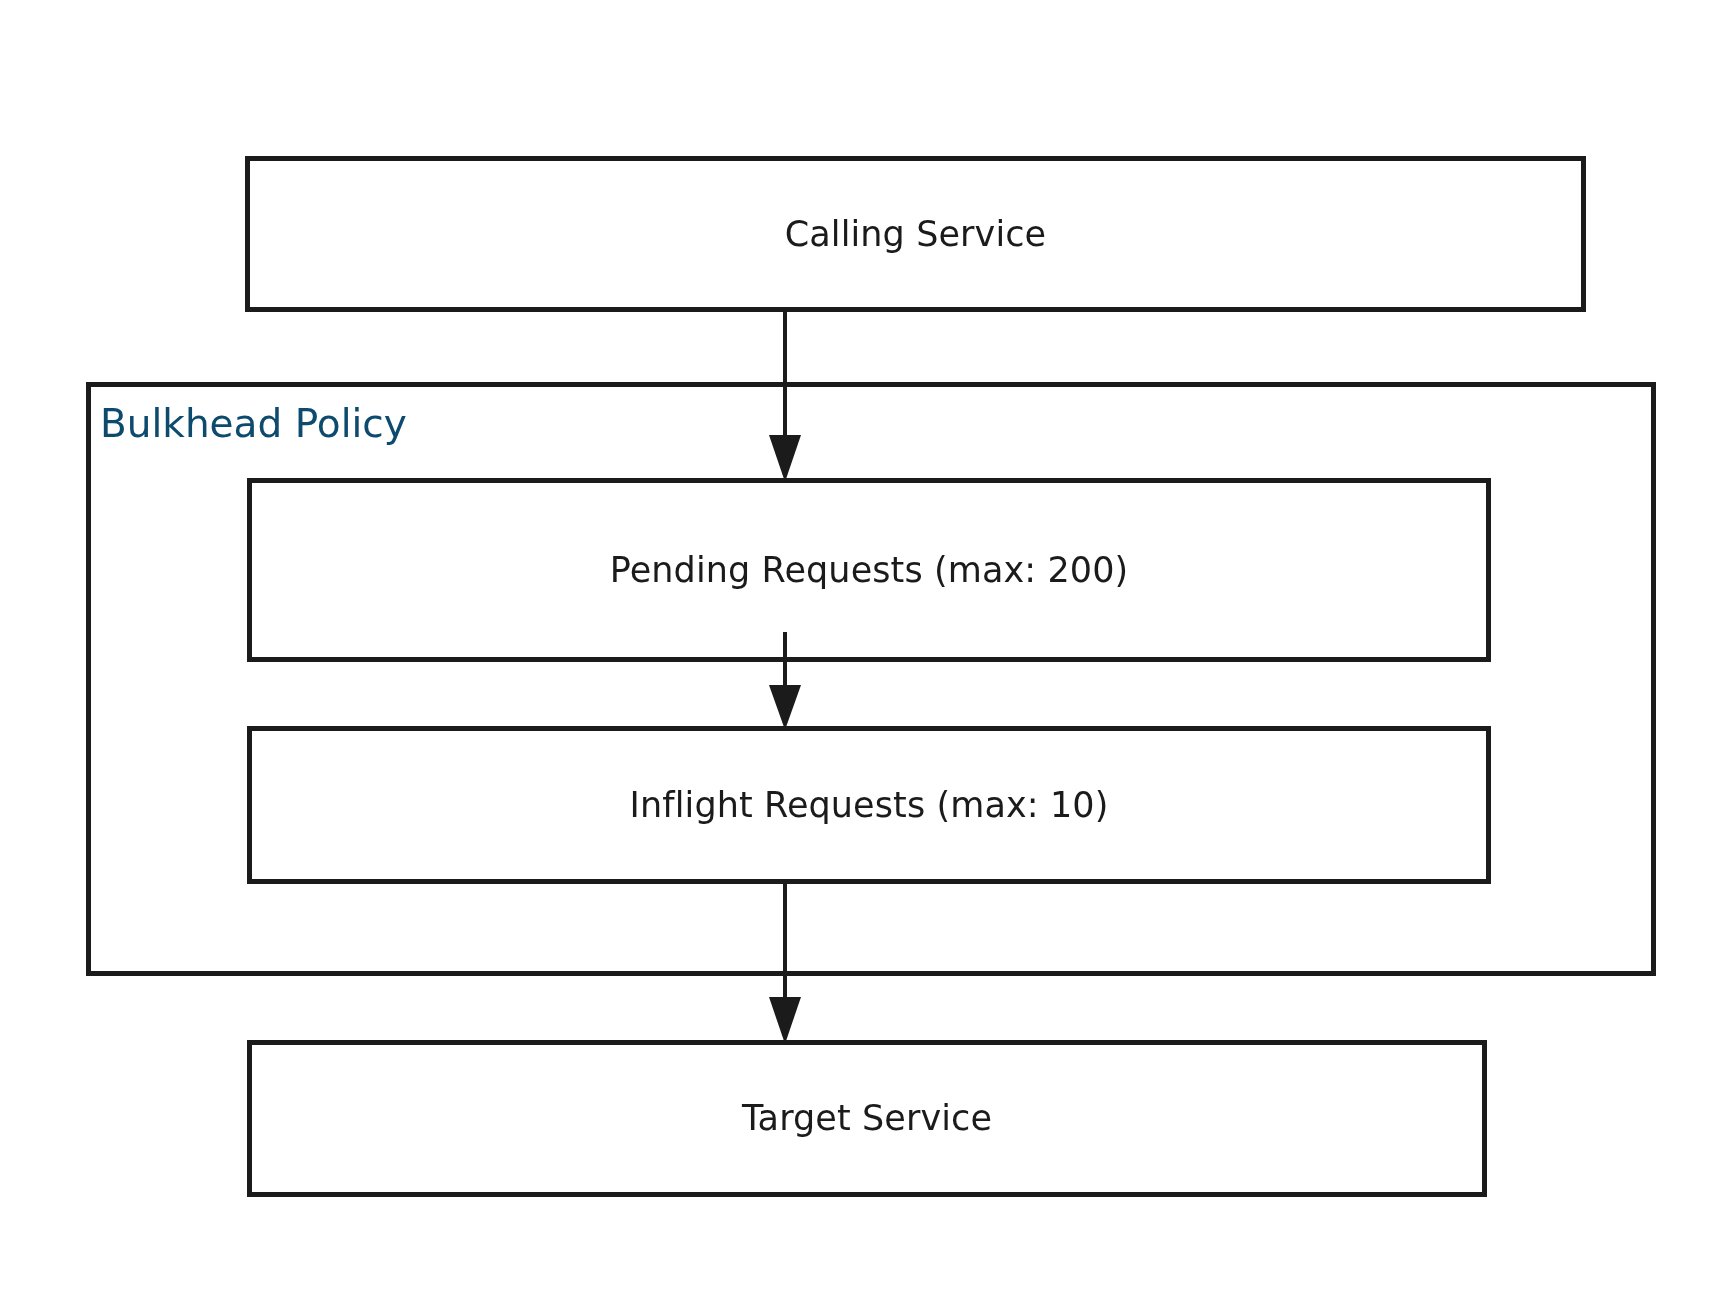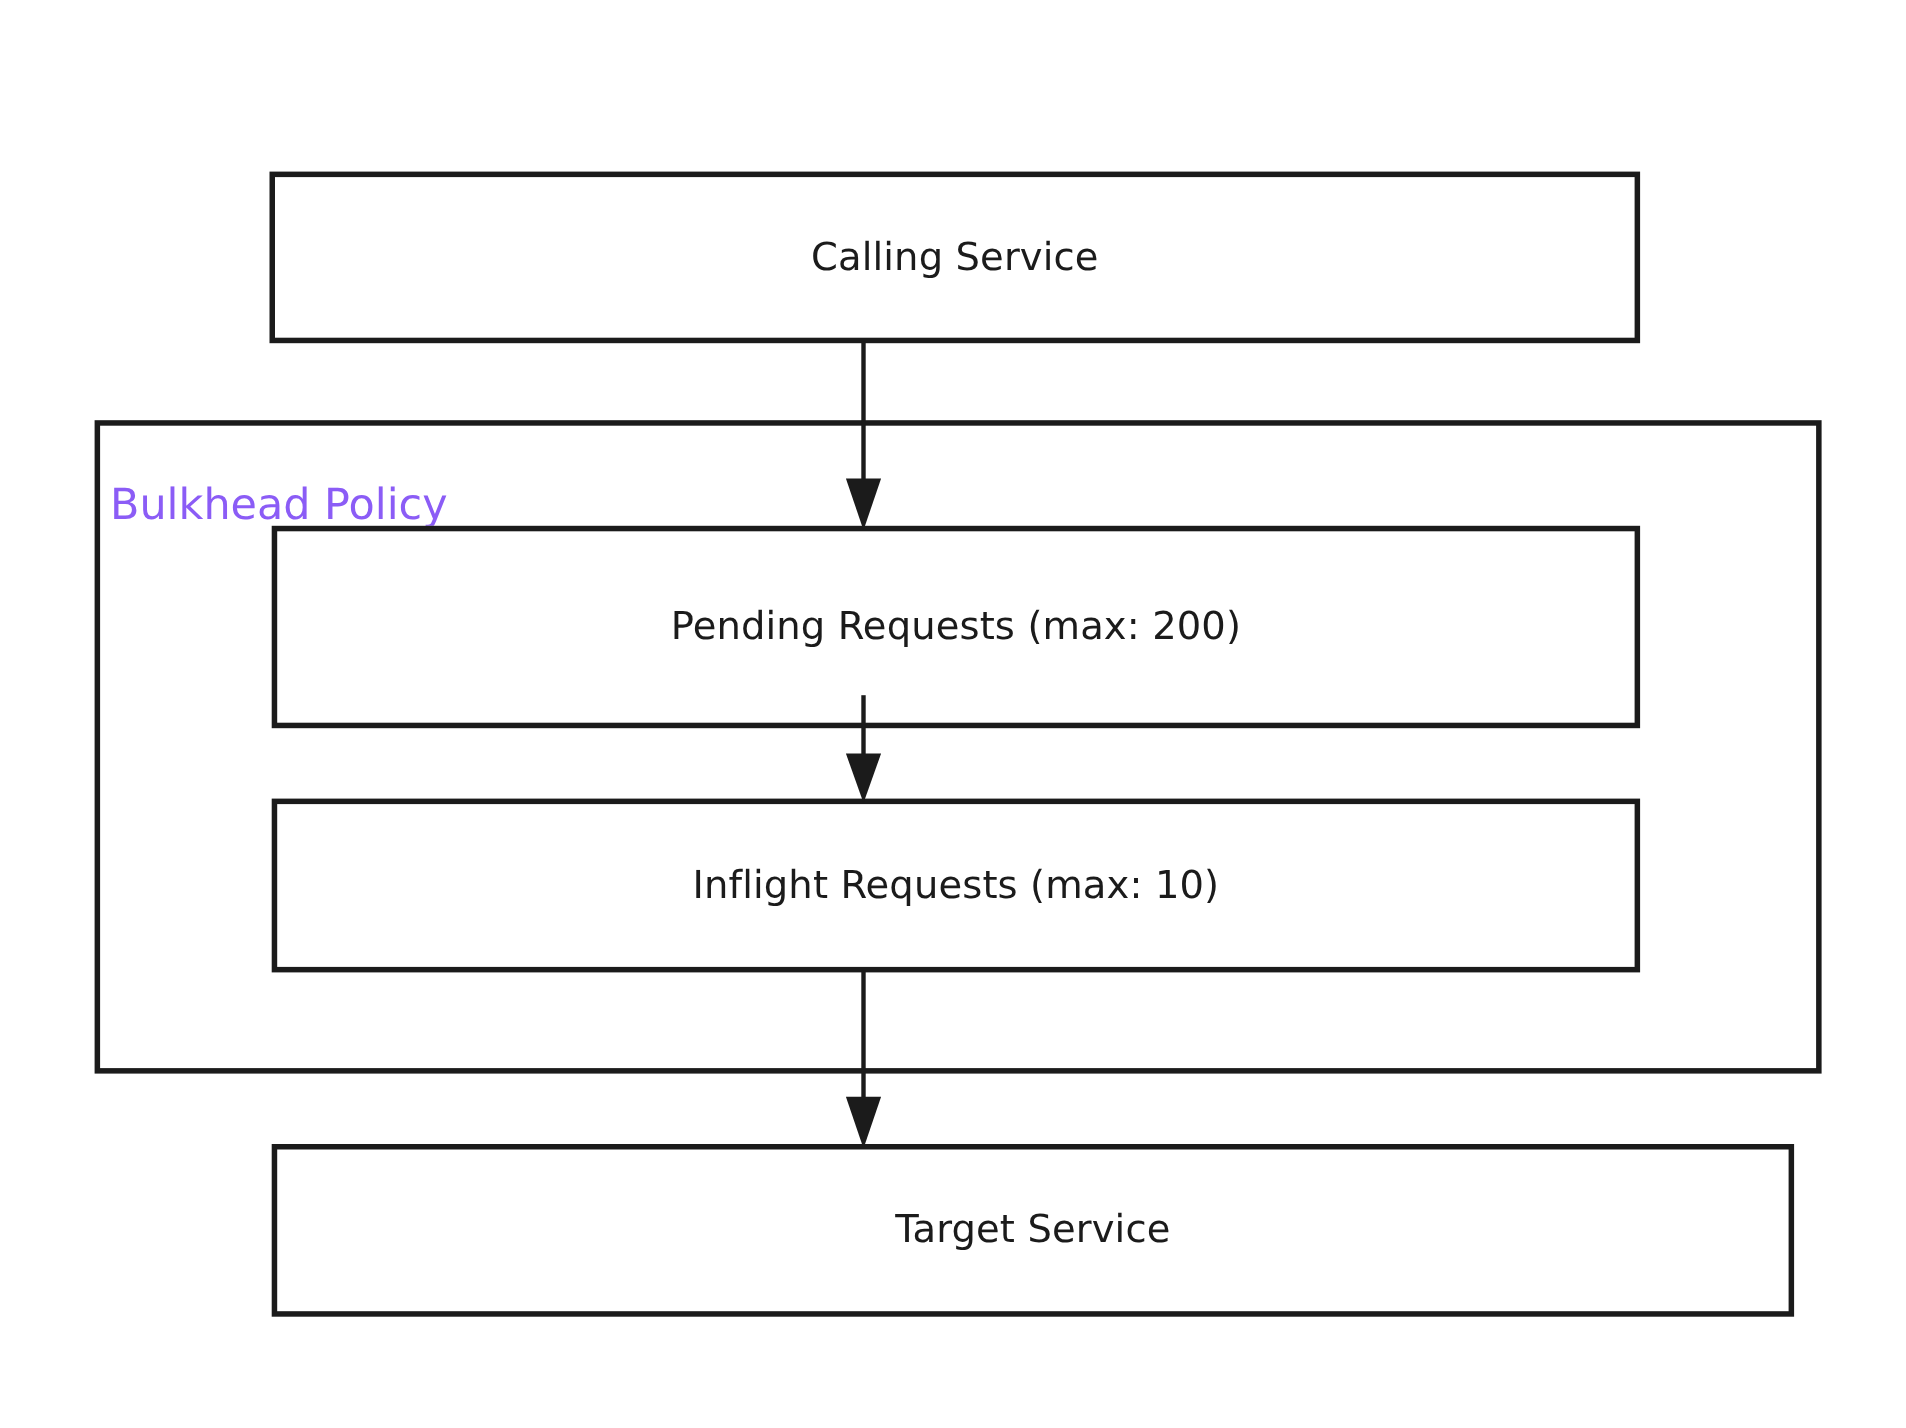--- a/index.html
+++ b/index.html
@@ -36,45 +36,44 @@
   }
   .group {
     position: absolute;
     box-sizing: border-box;
     background: transparent;
     border: 5px solid #1b1b1b;
   }
   .group-label {
     position: absolute;
     font-size: 39px;
-    color: #8b5cf6;
+    color: #0c4a6e;
     line-height: 1;
     white-space: nowrap;
-    margin-top: 36px;
   }
   .edge {
     position: absolute;
     overflow: visible;
   }
   .edge line {
     stroke: #1b1b1b;
     stroke-width: 4;
   }
   .edge polygon {
     fill: #1b1b1b;
     stroke: none;
   }
 
   
-  #calling-service   { left: 245px;  top: 156px;  width: 1246px; height: 156px; }
+  #calling-service   { left: 245px;  top: 156px;  width: 1341px; height: 156px; }
   #bulkhead-group    { left: 86px;   top: 382px;  width: 1570px; height: 594px; }
   #bulkhead-title    { left: 100px;  top: 404px; }
   #pending-requests  { left: 247px;  top: 478px;  width: 1244px; height: 184px; }
   #inflight-requests { left: 247px;  top: 726px;  width: 1244px; height: 158px; }
-  #target-service    { left: 247px;  top: 1040px; width: 1384px; height: 157px; }
+  #target-service    { left: 247px;  top: 1040px; width: 1240px; height: 157px; }
 
   #edge-calling-pending  { left: 735px; top: 310px;  width: 100px; height: 172px; }
   #edge-pending-inflight { left: 735px; top: 632px;  width: 100px; height: 98px;  }
   #edge-inflight-target  { left: 735px; top: 882px;  width: 100px; height: 162px; }
 </style>
 </head>
 <body>
 
 <div id="canvas">
 

